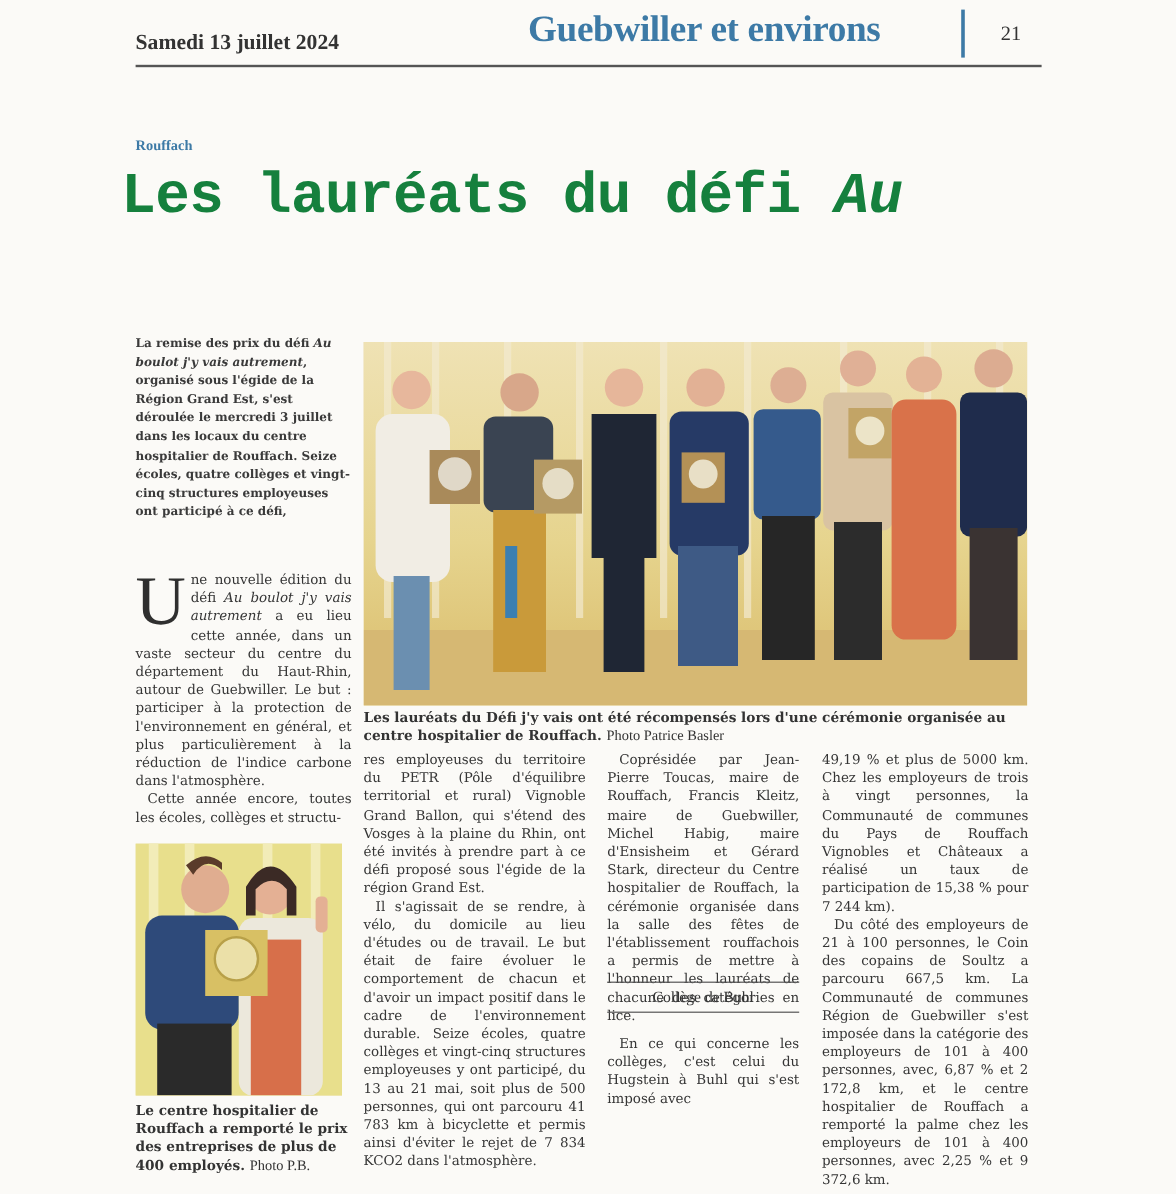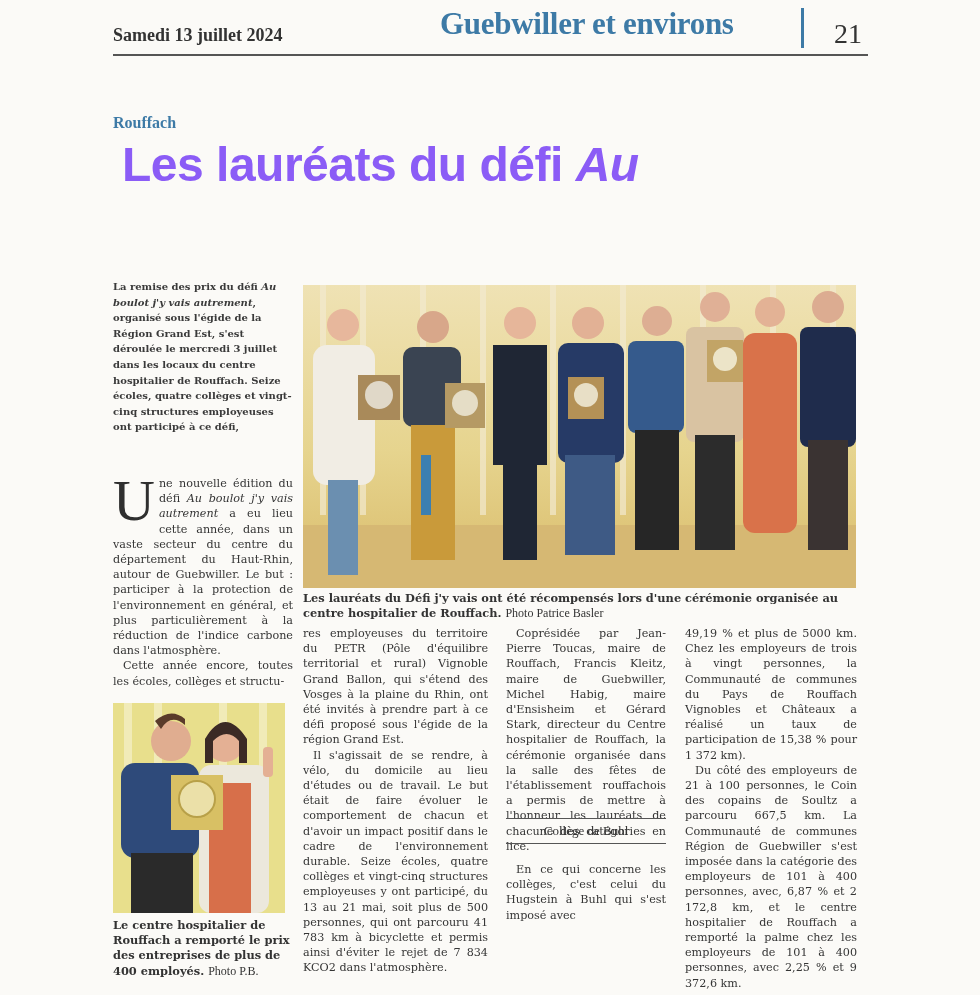--- a/index.html
+++ b/index.html
@@ -1,24 +1,24 @@
 <!DOCTYPE html>
 <html><head>
 <meta charset="utf-8">
 <style>
   html, body { margin:0; padding:0; }
   body { width:980px; height:995px; background:#fbfaf7; position:relative; overflow:hidden;
          font-family:"DejaVu Serif", serif; color:#2f2f2f; }
   .hdr-date { position:absolute; left:113px; top:25px; font-family:"Liberation Serif", serif; font-weight:bold; font-size:18px; color:#333; }
   .hdr-section { position:absolute; left:440px; top:6px; font-family:"Liberation Serif", serif; font-weight:bold; font-size:31px; color:#3d7aa6; letter-spacing:-0.3px; }
   .hdr-bar { position:absolute; left:801px; top:8px; width:3px; height:40px; background:#3d7aa6; }
-  .hdr-page { position:absolute; left:834px; top:18px; font-family:"Liberation Serif", serif; font-size:28px; color:#333; }
+  .hdr-page { position:absolute; left:834px; top:18px; font-family:"Liberation Serif", serif; font-size:17px; color:#333; }
   .hdr-rule { position:absolute; left:113px; top:54px; width:755px; height:2px; background:#555; }
-  .kicker { position:absolute; left:113px; top:114px; font-family:"Liberation Serif", serif; font-weight:bold; font-size:16px; color:#3d7aa6; }
-  .headline { position:absolute; left:122px; top:137px; width:700px; font-family:Liberation Sans, sans-serif; font-weight:bold; font-size:48px; line-height:56px; color:#8b5cf6; letter-spacing:-0.5px; }
+  .kicker { position:absolute; left:113px; top:114px; font-family:"Liberation Serif", serif; font-weight:bold; font-size:12px; color:#3d7aa6; }
+  .headline { position:absolute; left:101px; top:137px; width:700px; font-family:Liberation Mono, monospace; font-weight:bold; font-size:48px; line-height:56px; color:#15803d; letter-spacing:-0.5px; }
   .headline i { font-style:italic; }
   .chapo { position:absolute; left:113px; top:279px; width:180px; font-family:"DejaVu Serif", serif; font-weight:bold; font-size:10px; line-height:15.6px; color:#3a3a3a; }
   .col { position:absolute; font-size:11.2px; line-height:15.2px; color:#353535; text-align:justify; }
   .col p { margin:0; text-indent:10px; }
   .col p.first { text-indent:0; }
   .dropcap { float:left; font-family:"Liberation Serif", serif; font-size:58px; line-height:46px; margin:2px 4px 0 0; color:#2f2f2f; }
   .photo-main { position:absolute; left:303px; top:285px; width:553px; height:303px; overflow:hidden; background:#e8d8a0; }
   .caption-main { position:absolute; left:303px; top:591px; width:560px; font-size:11.4px; line-height:14.6px; font-weight:bold; color:#333; }
   .credit { font-weight:normal; font-family:"Liberation Serif", serif; font-size:12px; }
   .photo-small { position:absolute; left:113px; top:703px; width:172px; height:210px; overflow:hidden; background:#e6dc8c; }
@@ -127,21 +127,21 @@
 <div class="subhead-wrap">
   <div class="subhead-rule"></div>
   <div class="subhead">Collège de Buhl</div>
   <div class="subhead-rule"></div>
 </div>
 <div class="col" style="left:506px; top:862px; width:160px;">
   <p>En ce qui concerne les collèges, c'est celui du Hugstein à Buhl qui s'est imposé avec</p>
 </div>
 
 <div class="col" style="left:685px; top:626px; width:172px;">
-  <p class="first">49,19 % et plus de 5000 km. Chez les employeurs de trois à vingt personnes, la Communauté de communes du Pays de Rouffach Vignobles et Châteaux a réalisé un taux de participation de 15,38 % pour 1 372 km).</p>
+  <p class="first">49,19 % et plus de 5000 km. Chez les employeurs de trois à vingt personnes, la Communauté de communes du Pays de Rouffach Vignobles et Châteaux a réalisé un taux de participation de 15,38 % pour 7 244 km).</p>
   <p>Du côté des employeurs de 21 à 100 personnes, le Coin des copains de Soultz a parcouru 667,5 km. La Communauté de communes Région de Guebwiller s'est imposée dans la catégorie des employeurs de 101 à 400 personnes, avec, 6,87 % et 2 172,8 km, et le centre hospitalier de Rouffach a remporté la palme chez les employeurs de 101 à 400 personnes, avec 2,25 % et 9 372,6 km.</p>
   <div class="sig">
     <span>Patrice Basler</span>
   </div>
 </div>
 
 <div class="photo-small">
   <svg width="172" height="210" viewBox="0 0 172 210">
     <rect width="172" height="210" fill="#e8df8c"></rect>
     <g stroke="#f4efc4" stroke-width="8" opacity="0.8">

